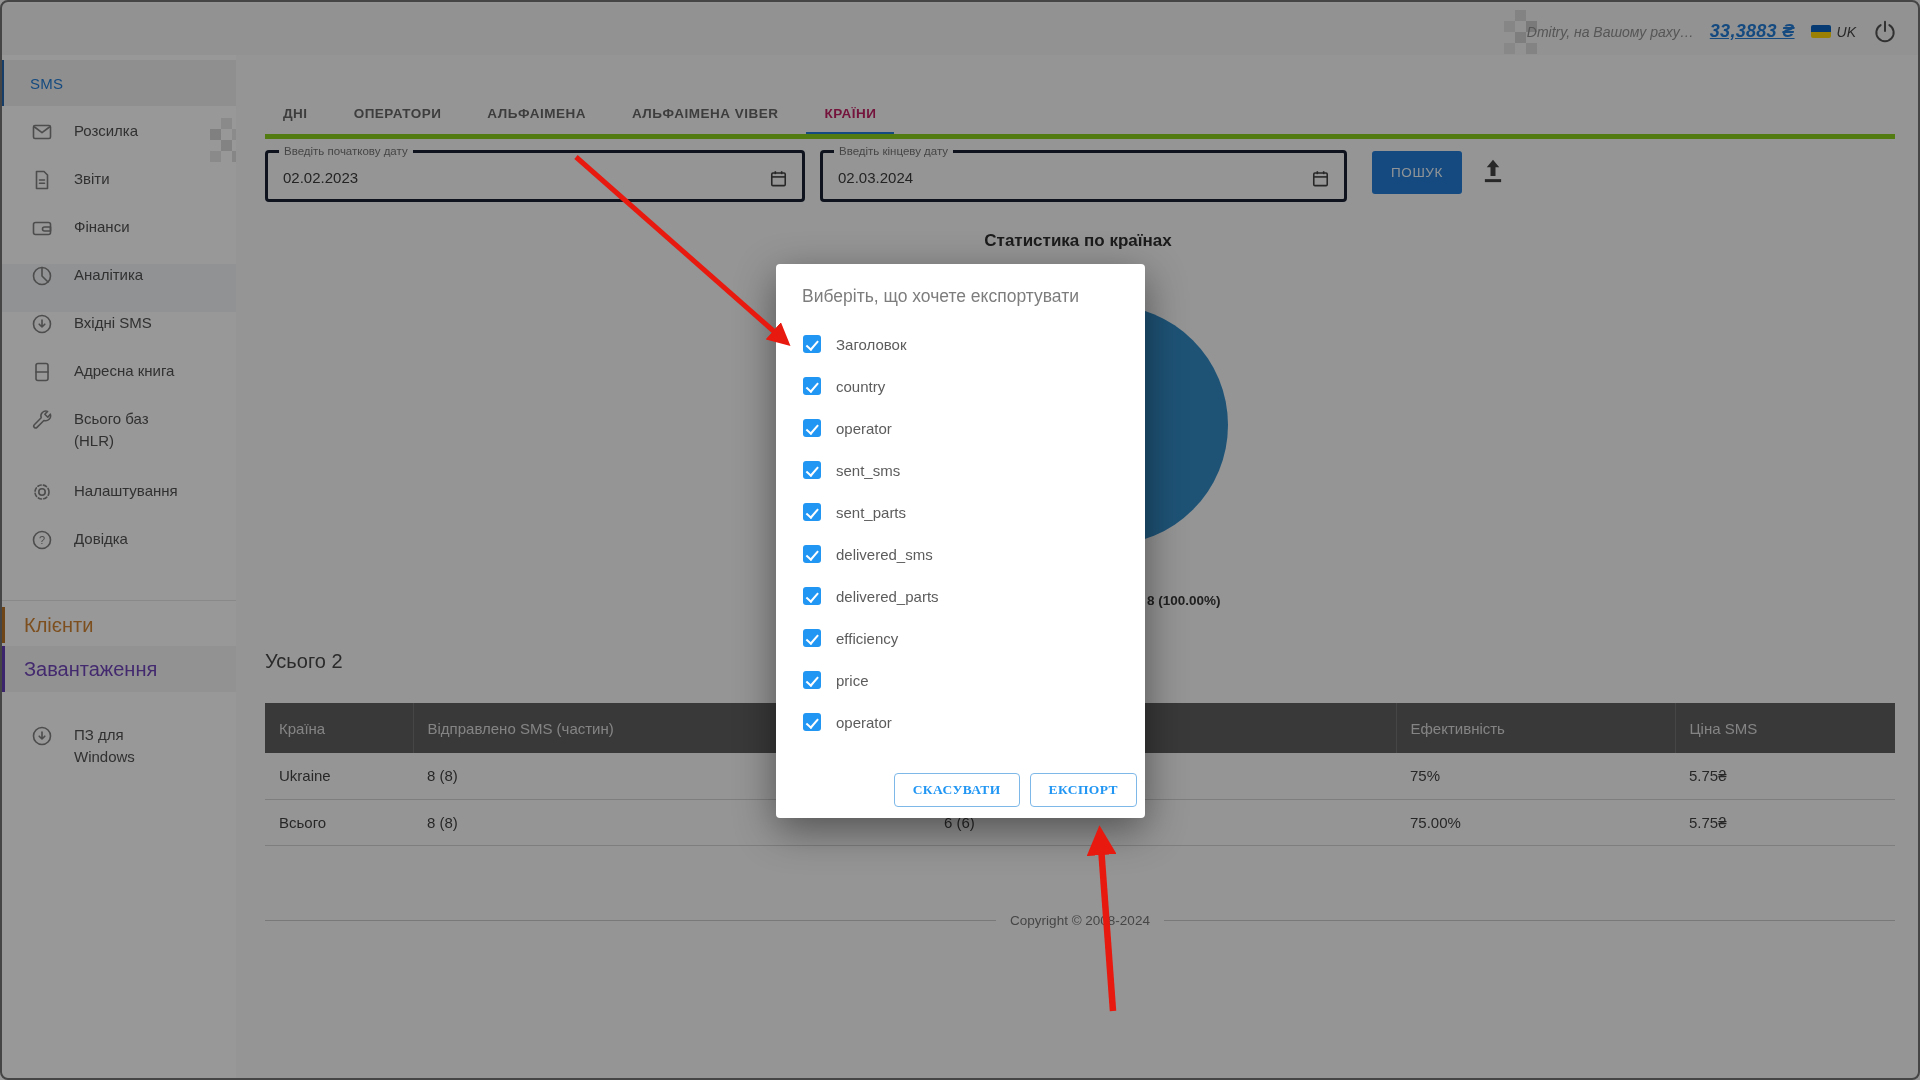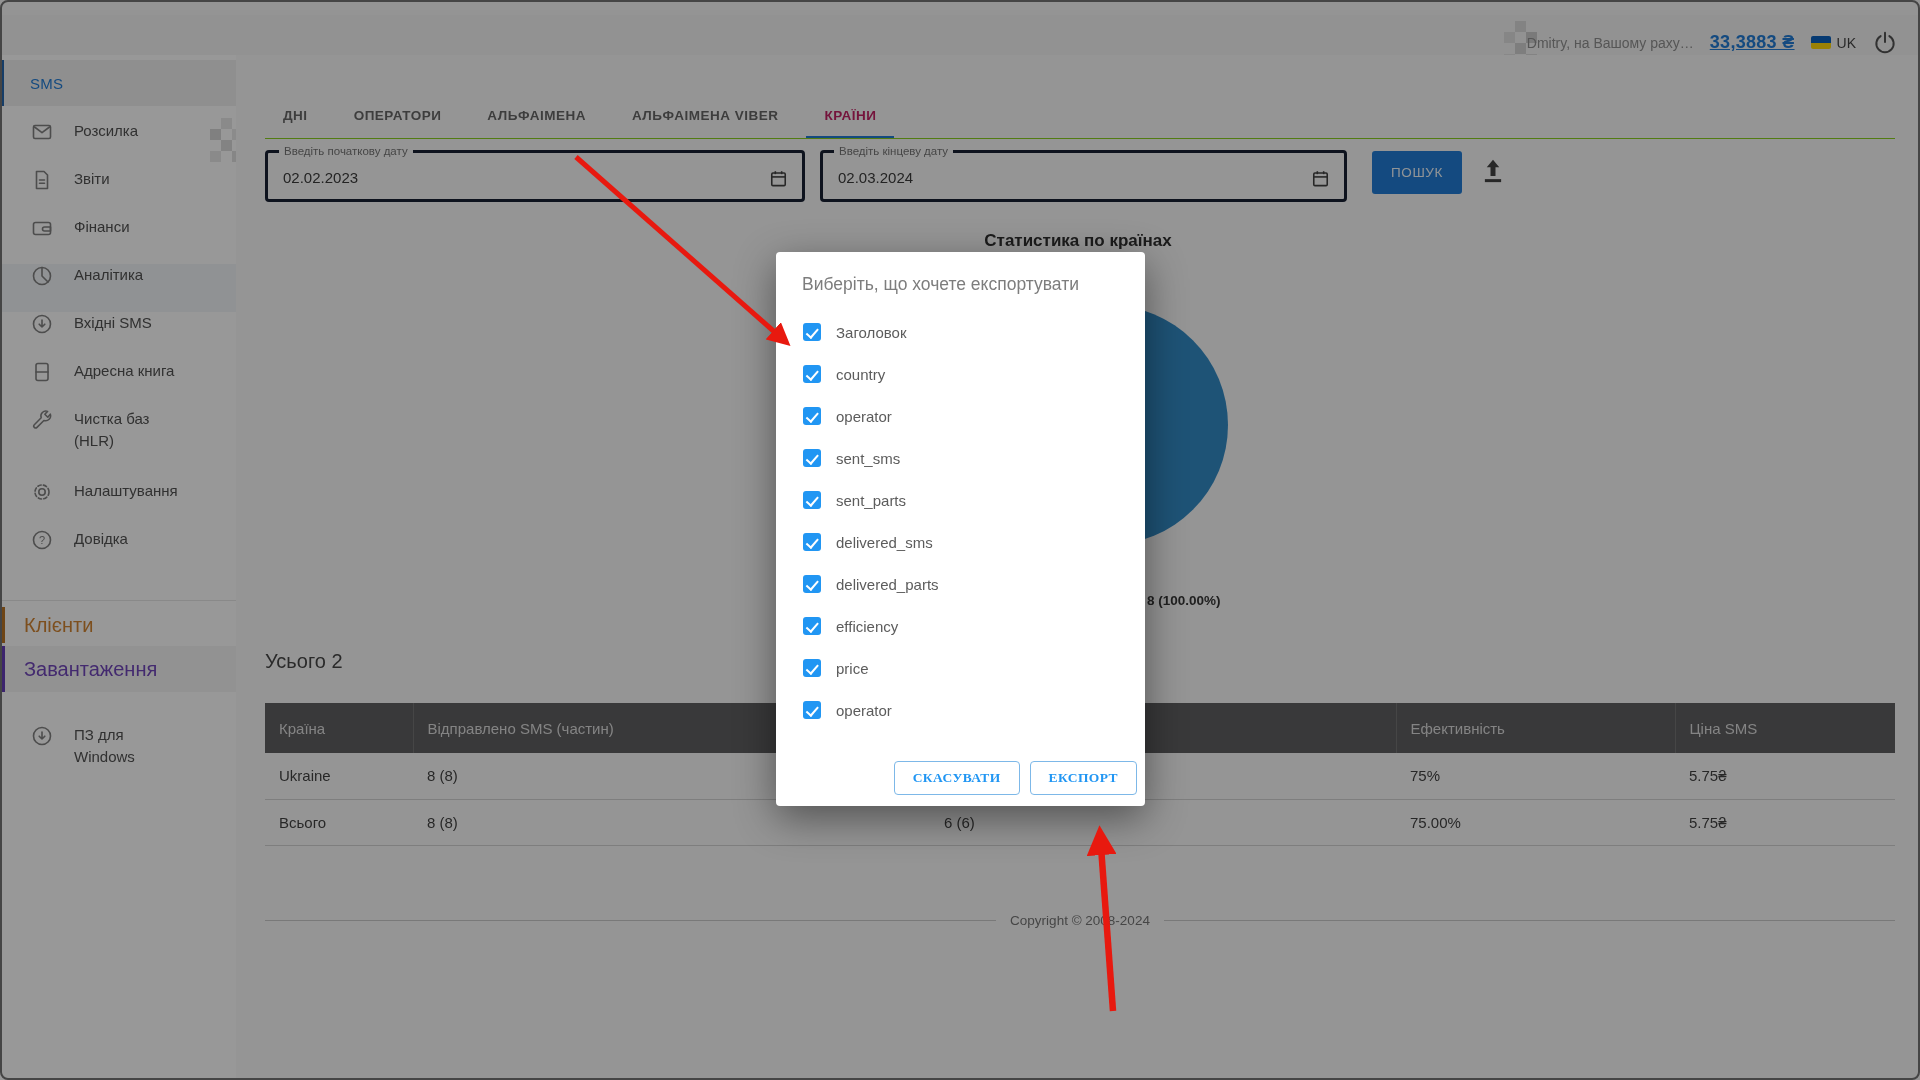--- a/index.html
+++ b/index.html
@@ -1,22 +1,22 @@
 <!DOCTYPE html>
 <html><head>
 <meta charset="utf-8">
 <style>
   * { margin:0; padding:0; box-sizing:border-box; }
   html,body { width:1920px; height:1080px; overflow:hidden; background:#9a9a9a;
               font-family:"Liberation Sans", sans-serif; }
   .page { position:absolute; inset:0; background:#f4f5f5; }
 
   
-  .topbar { position:absolute; left:0; top:15px; width:1920px; height:55px;
-            background:#f1f1f1; border-bottom:1px solid #e0e0e0; }
+  .topbar { position:absolute; left:0; top:4px; width:1920px; height:55px;
+            background:#f1f1f1; border-bottom:1px solid #e0e0e0;font-style:italic; }
   .topbar-right { position:absolute; right:22px; top:0; height:55px;
                   display:flex; align-items:center; gap:16px; }
   .greeting { font-size:14px; color:#8a8a8a; }
   .balance { font-size:18px; font-weight:bold; color:#1976d2;
              text-decoration:underline; letter-spacing:.3px; }
   .lang { display:flex; align-items:center; gap:6px; font-size:14px; color:#3c3c3c; }
   .flag { width:20px; height:13px; border-radius:2px; overflow:hidden; display:inline-block; }
   .flag .b { display:block; width:100%; height:50%; background:#005bbb; }
   .flag .y { display:block; width:100%; height:50%; background:#ffd500; }
   .power { width:26px; height:26px; color:#4a4a4a; cursor:pointer; }
@@ -47,21 +47,21 @@
              color:#cd7e2a; padding-left:19px; }
   .downloads { height:46px; margin-top:3px; border-left:5px solid #5e35b1;
                color:#6a3fb5; background:#f1f1f1; padding-left:19px; }
   .pz-item { margin-top:32px; }
 
   
   .main-bg { position:absolute; left:236px; top:55px; width:1684px; height:1025px;
              background:#f7f7f7; }
 
   .tabs { position:absolute; left:265px; top:95px; width:1630px; height:44px;
-          display:flex; gap:10px; border-bottom:1px solid #84cc16; }
+          display:flex; gap:10px; border-bottom:5px solid #84cc16; }
   .tab { padding:0 18px; display:flex; align-items:center; font-size:13.5px;
          letter-spacing:.5px; color:#5f5f5f; font-weight:bold; cursor:pointer;
          border-bottom:2px solid transparent; }
   .tab.active { color:#be185d; border-bottom-color:#1976d2; }
 
   .field { position:absolute; top:150px; height:52px; border:3px solid #0f172a;
            border-radius:4px; background:#f7f7f7; cursor:text; }
   .field-start { left:265px; width:540px; }
   .field-end { left:820px; width:527px; }
   .field .flabel { position:absolute; top:-8px; left:11px; background:#f7f7f7;
@@ -95,21 +95,21 @@
   table.stats th:last-child { border-right:none; }
   table.stats td { height:46px; padding-left:14px; color:#3a3a3a;
                    border-bottom:1px solid #cfcfcf; }
 
   .footer { position:absolute; left:265px; top:913px; width:1630px; display:flex;
             align-items:center; gap:14px; color:#6f6f6f; font-size:13.5px; }
   .footer::before, .footer::after { content:""; flex:1; height:1px; background:#c6c6c6; }
 
   
   .backdrop { position:absolute; inset:0; background:rgba(15,15,15,.42); z-index:10; }
-  .modal { position:absolute; left:776px; top:252px; width:369px; height:554px;
+  .modal { position:absolute; left:776px; top:264px; width:369px; height:554px;
            background:#ffffff; border-radius:4px; z-index:20;
            box-shadow:0 12px 40px rgba(0,0,0,.45); }
   .modal-title { padding:22px 26px 6px 26px; font-size:17.5px; color:#7d7d7d; }
   .options { margin-top:10px; }
   .opt-row { height:42px; display:flex; align-items:center; gap:15px;
              padding-left:27px; cursor:pointer; }
   .cb { position:relative; width:18px; height:18px; border-radius:3px;
         background:#2196f3; flex:0 0 18px; cursor:pointer; }
   .cb::after { content:""; position:absolute; left:6px; top:2.5px; width:4.5px;
                height:9.5px; border:solid #fff; border-width:0 2.2px 2.2px 0;
@@ -215,21 +215,21 @@
               <rect x="6" y="3.5" width="12" height="17" rx="2"></rect>
               <path d="M6 12h12"></path>
             </svg></span>
           <span class="lbl">Адресна книга</span>
         </div>
 
         <div class="side-item tall">
           <span class="nav-icon"><svg viewBox="0 0 24 24">
               <path d="M20.3 6.1a5 5 0 0 1-6.4 6.4l-6.9 6.9a1.9 1.9 0 0 1-2.7-2.7l6.9-6.9a5 5 0 0 1 6.4-6.4L14.8 6.2l3 3z" fill="none" stroke="#7a7a7a" stroke-width="1.5" stroke-linejoin="round"></path>
             </svg></span>
-          <span class="lbl">Чистка баз (HLR)</span>
+          <span class="lbl">Всього баз (HLR)</span>
         </div>
 
         <div class="side-item">
           <span class="nav-icon"><svg viewBox="0 0 24 24" fill="none" stroke="#7a7a7a" stroke-width="1.6" stroke-linecap="round" stroke-linejoin="round">
               <circle cx="12" cy="12" r="3.2"></circle>
               <circle cx="12" cy="12" r="7" stroke-dasharray="3.4 2.3"></circle>
             </svg></span>
           <span class="lbl">Налаштування</span>
         </div>
 

